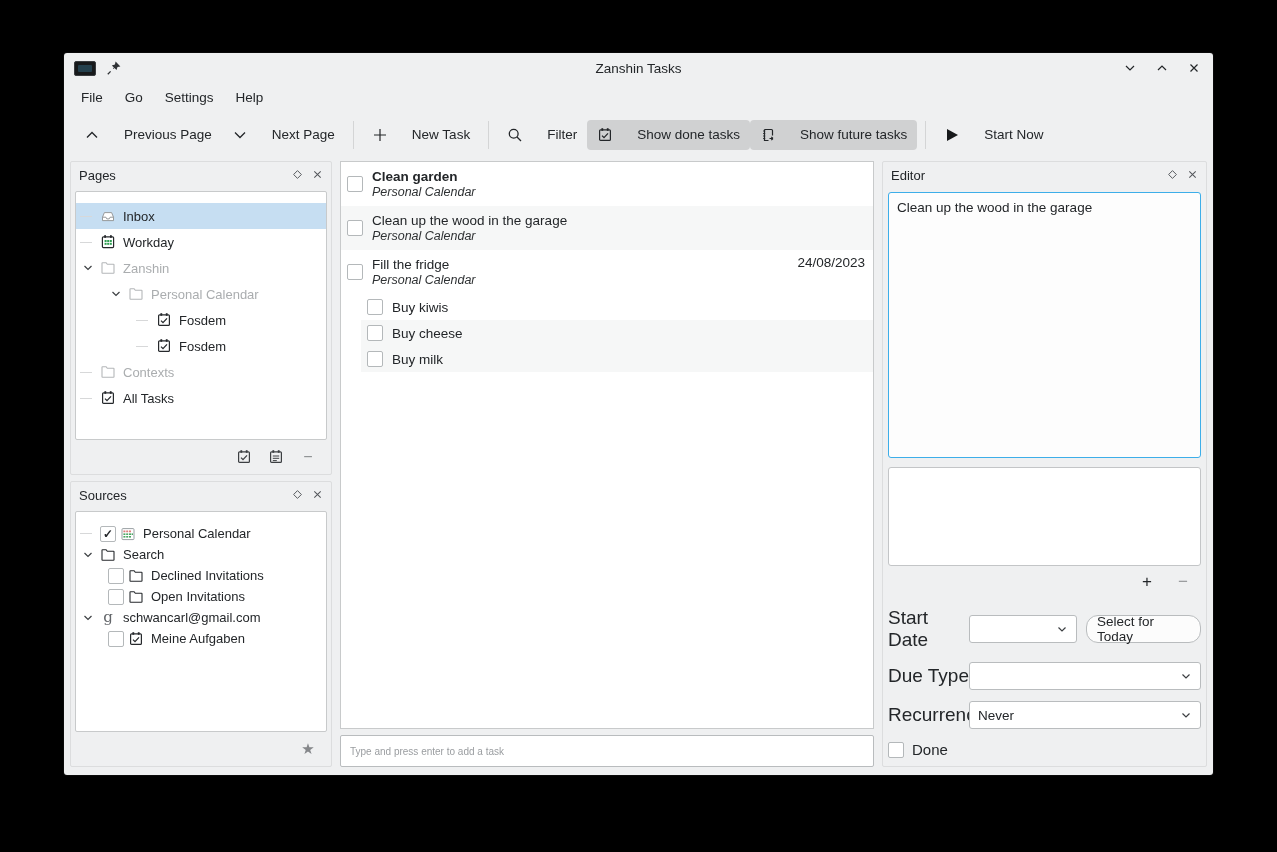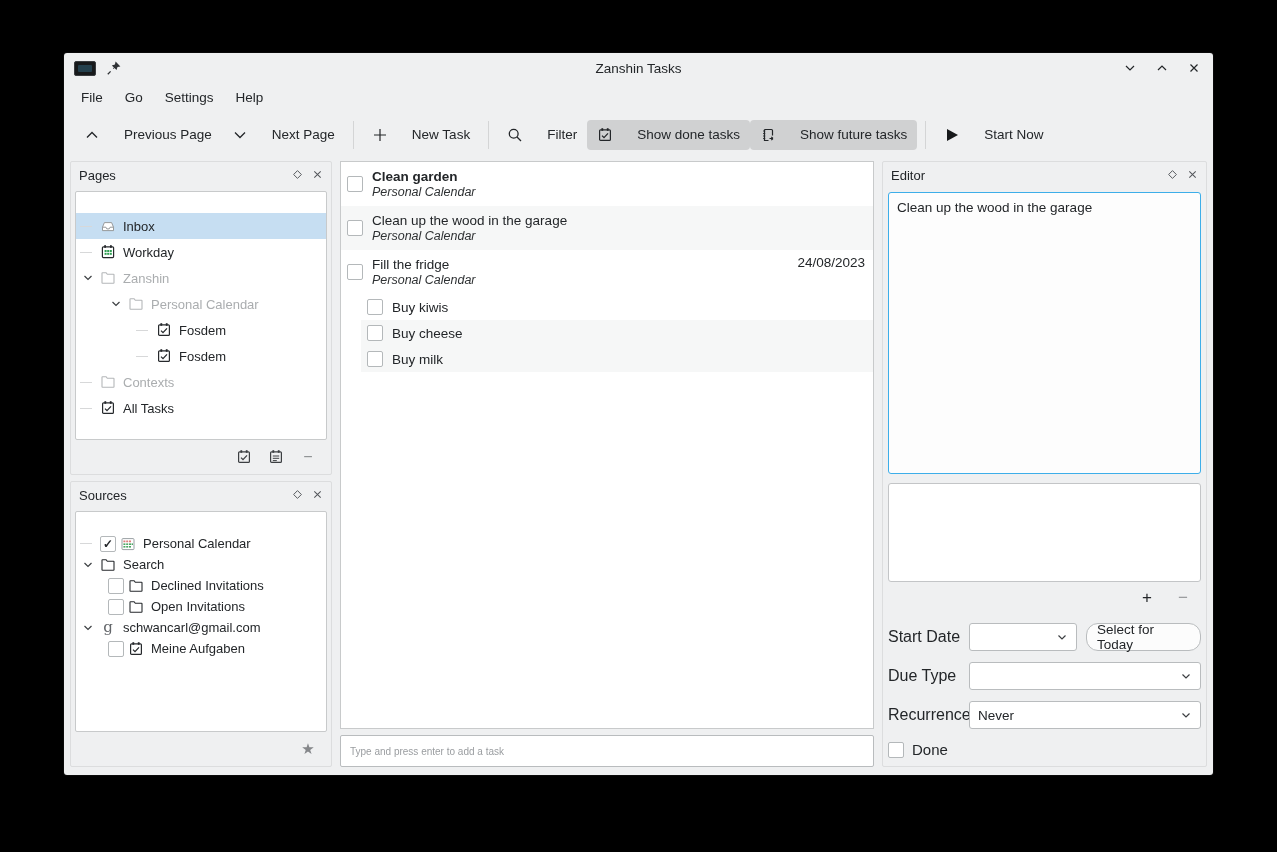--- a/index.html
+++ b/index.html
@@ -25,21 +25,21 @@
   .icon16{width:16px;height:16px;display:block;}
   
   .main{flex:1;display:flex;padding:4px 6px 8px 6px;gap:8px;min-height:0;}
   .dock{border:1px solid #dcddde;border-radius:2px;display:flex;flex-direction:column;min-height:0;}
   .dock-header{height:27px;display:flex;align-items:center;padding:0 8px;font-size:13px;flex:0 0 auto;}
   .dock-header .dh-icons{margin-left:auto;display:flex;gap:9px;align-items:center;}
   .left-col{width:262px;display:flex;flex-direction:column;gap:6px;flex:0 0 auto;}
   .pages-dock{height:312px;flex:0 0 auto;}
   .sources-dock{flex:1;}
   .tree-box{margin:2px 4px 0 4px;background:#fff;border:1px solid #c8cacb;border-radius:2px;flex:1;
-    overflow:hidden;padding-top:21px;min-height:0;}
+    overflow:hidden;padding-top:11px;min-height:0;}
   .tree-row{display:flex;align-items:center;height:26px;padding-left:4px;gap:4px;font-size:13px;}
   .tree-row.compact{height:21px;}
   .tree-row .label{padding-left:3px;white-space:nowrap;}
   .tree-row.selected{background:#c6def2;}
   .tree-row.muted .label{color:#aaadaf;}
   .tree-row.muted svg path{stroke:#b4b7b9;}
   .ind{flex:0 0 24px;}
   .exp{flex:0 0 16px;display:flex;align-items:center;justify-content:center;}
   .stub{flex:0 0 16px;display:flex;align-items:center;}
   .stub::before{content:"";display:block;width:12px;height:1px;background:#d7d8d9;}
@@ -71,21 +71,21 @@
   
   .editor-dock{width:323px;flex:0 0 auto;}
   .editor-body{flex:1;display:flex;flex-direction:column;padding:3px 5px 8px 5px;min-height:0;}
   .editor-text{flex:1;border:1px solid #3daee9;border-radius:3px;background:#fdfdfd;resize:none;
     font-family:"Liberation Sans",sans-serif;font-size:13.5px;color:#232629;padding:7px 8px;outline:none;min-height:0;}
   .attach-box{height:97px;margin-top:9px;border:1px solid #c3c5c7;border-radius:3px;background:#fff;flex:0 0 auto;}
   .pm-row{height:30px;display:flex;align-items:center;justify-content:flex-end;gap:20px;padding:0 10px;flex:0 0 auto;}
   .pm-btn{font-size:17px;line-height:1;width:16px;text-align:center;}
   .pm-btn.disabled{color:#97999b;}
   .field-row{display:flex;align-items:center;margin-top:11px;flex:0 0 auto;}
-  .field-label{width:81px;font-size:16px;flex:0 0 auto;}
+  .field-label{width:81px;font-size:19px;flex:0 0 auto;}
   .combo{height:28px;border:1px solid #b9bcbe;border-radius:3px;background:#fff;display:flex;align-items:center;
     padding:0 8px;font-size:13.5px;box-sizing:border-box;position:relative;}
   .combo .chev{margin-left:auto;display:flex;}
   .combo.start{width:108px;}
   .combo.wide{flex:1;}
   .btn{height:28px;border:1px solid #b9bcbe;border-radius:12px;background:#fcfcfc;display:flex;align-items:center;
     justify-content:center;font-size:13.5px;padding:0 10px;box-sizing:border-box;}
   .done-row{display:flex;align-items:center;gap:8px;margin-top:12px;font-size:15px;flex:0 0 auto;}
 </style>
 </head>

